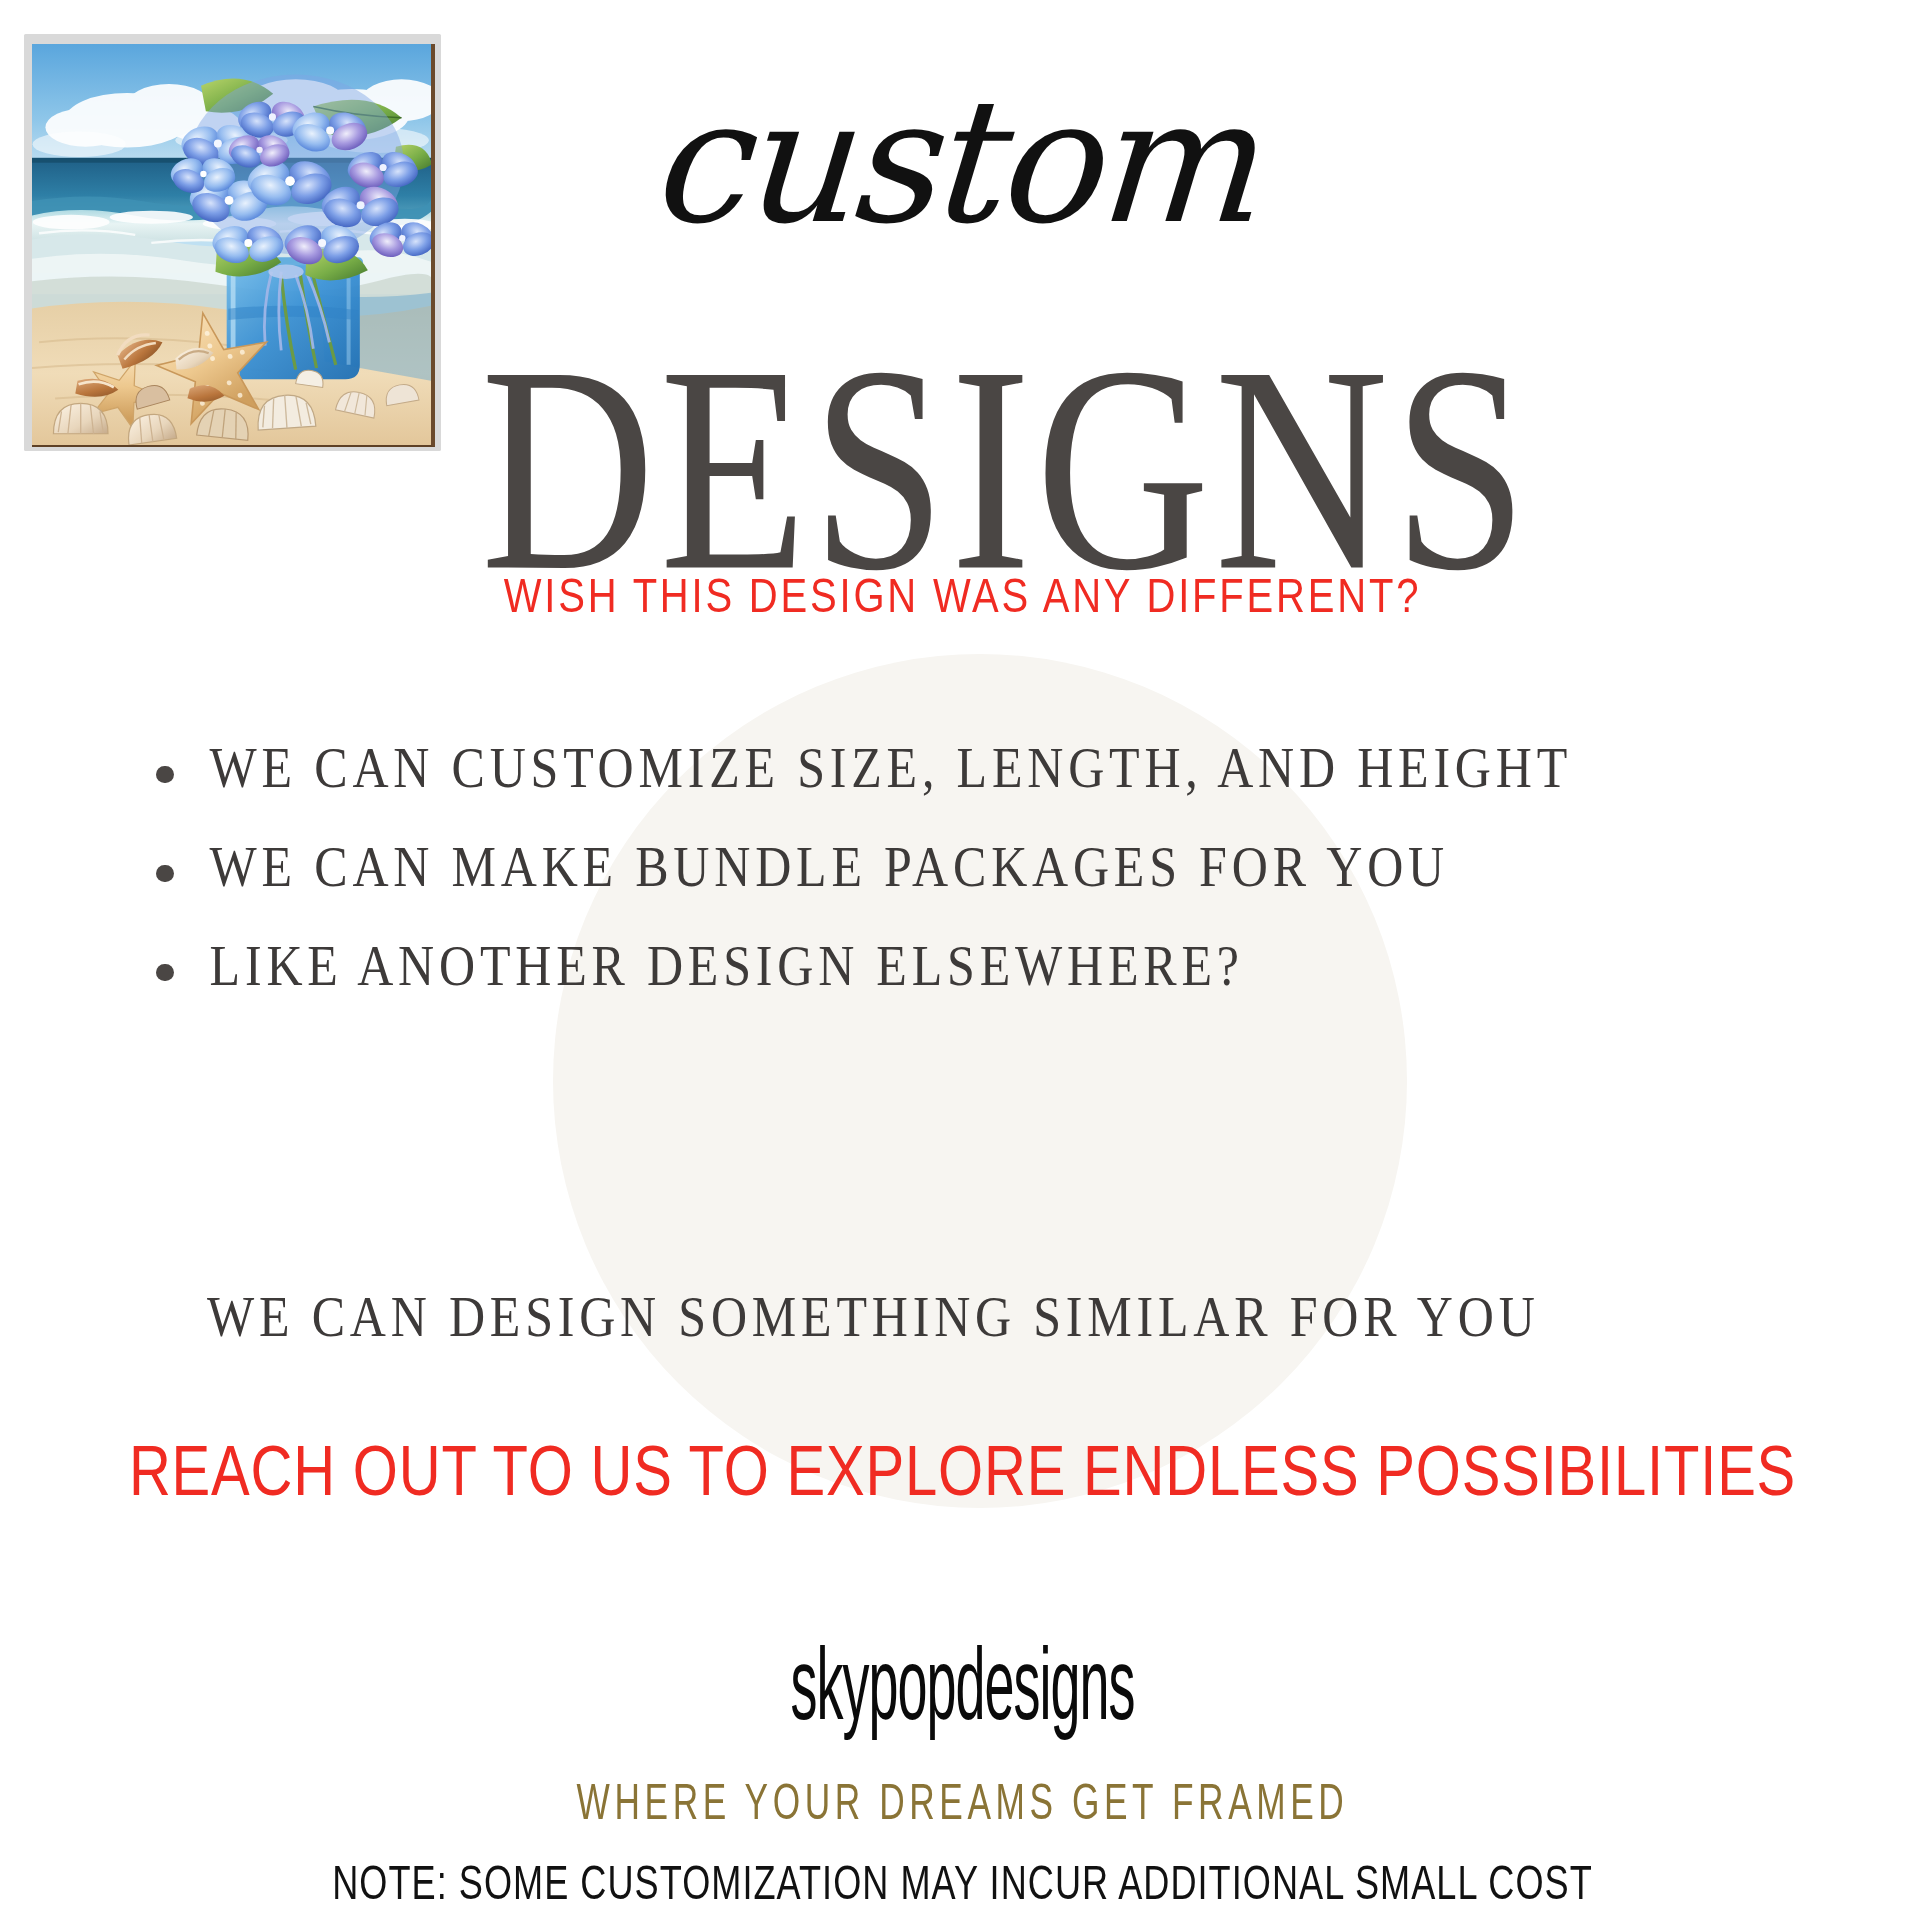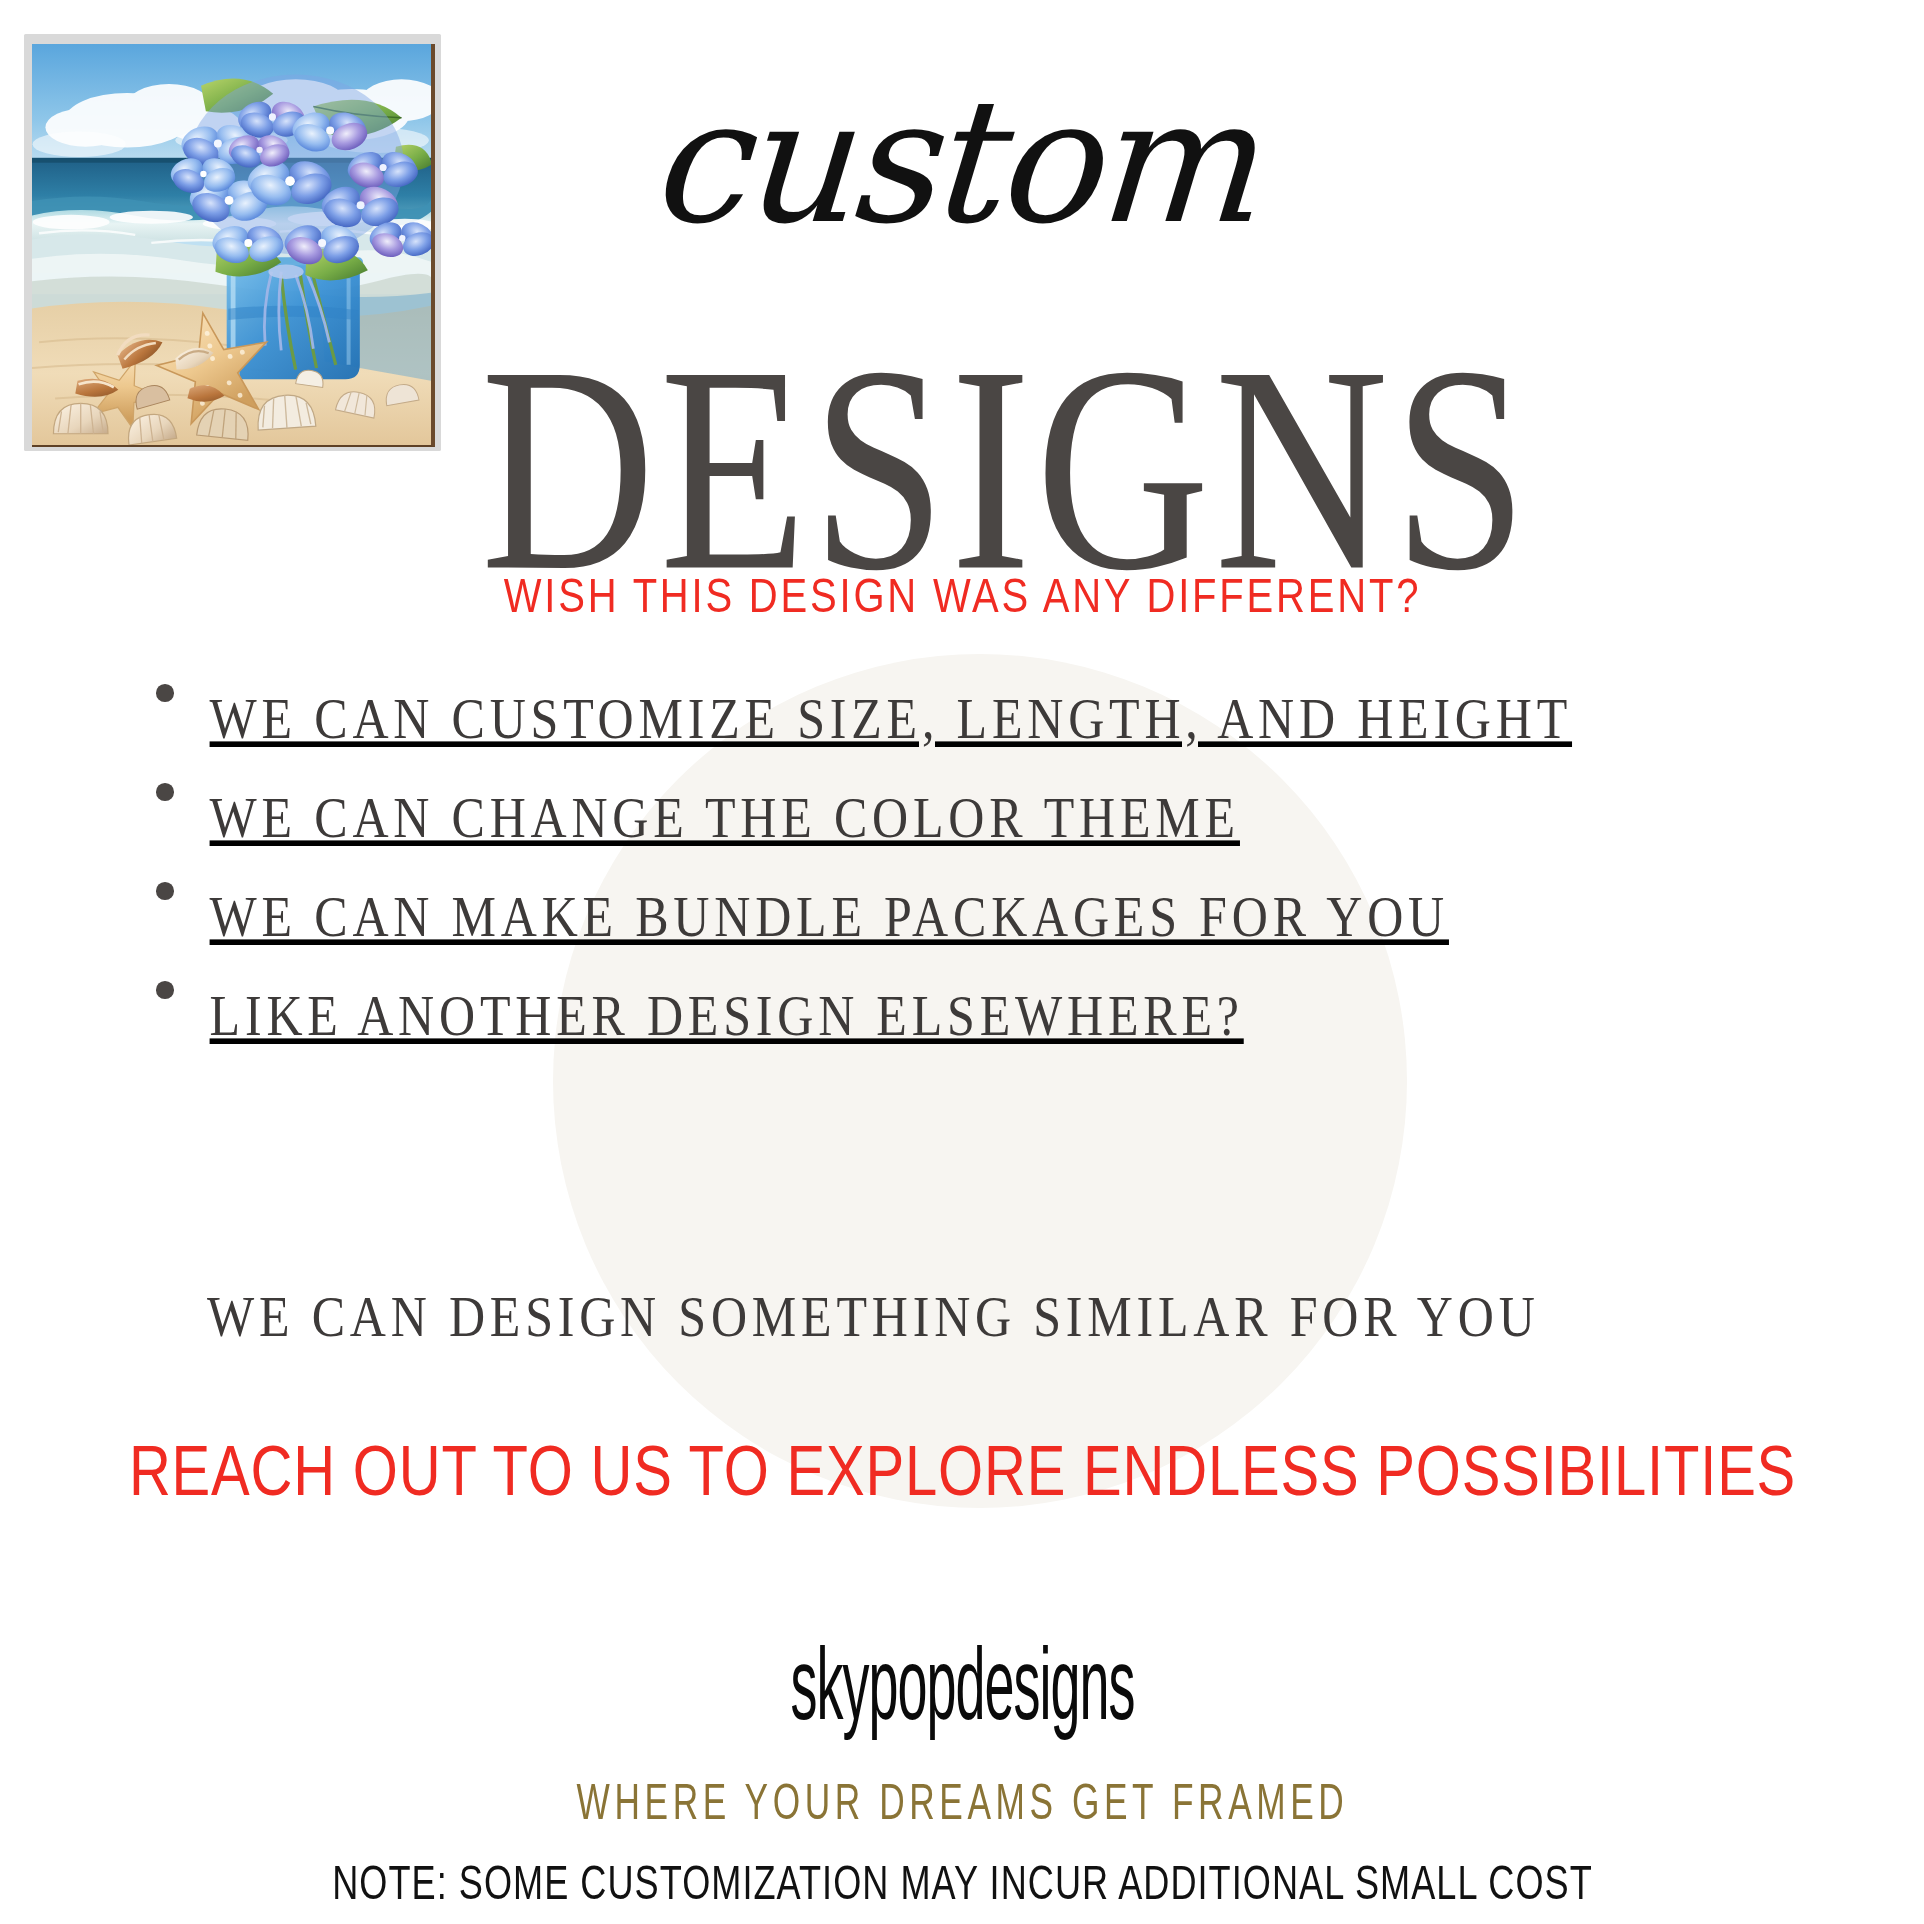--- a/index.html
+++ b/index.html
@@ -116,23 +116,22 @@
     left: 156px;
     top: 694px;
     width: 1700px;
     z-index: 4;
     list-style: none;
     margin: 0;
     padding: 0;
   }
   .feature-item {
     display: flex;
-    align-items: flex-start;
+    align-items: flex-end;
     height: 99px;
-    text-decoration: underline;
   }
   .bullet-dot {
     width: 17.6px;
     height: 17.6px;
     border-radius: 50%;
     background: #4a4644;
     flex: 0 0 auto;
     margin-right: 36px;
     position: relative;
     top: -9.6px;
@@ -575,24 +574,20 @@
 <div class="main-title">DESIGNS</div>
 <div class="sub-question">WISH  THIS  DESIGN  WAS ANY DIFFERENT?</div>
 
 <ul class="feature-list">
   <li class="feature-item">
     <span class="bullet-dot"></span>
     <span class="feature-text">WE CAN CUSTOMIZE SIZE, LENGTH, AND HEIGHT</span>
   </li>
   <li class="feature-item">
     <span class="bullet-dot"></span>
-    <span class="feature-text">WE CAN CHANGE THE COLOR THEME</span>
-  </li>
-  <li class="feature-item">
-    <span class="bullet-dot"></span>
     <span class="feature-text">WE CAN MAKE BUNDLE PACKAGES FOR YOU</span>
   </li>
   <li class="feature-item">
     <span class="bullet-dot"></span>
     <span class="feature-text">LIKE ANOTHER DESIGN ELSEWHERE?</span>
   </li>
 </ul>
 
 <div class="continuation-line">WE CAN DESIGN SOMETHING SIMILAR FOR YOU</div>
 

